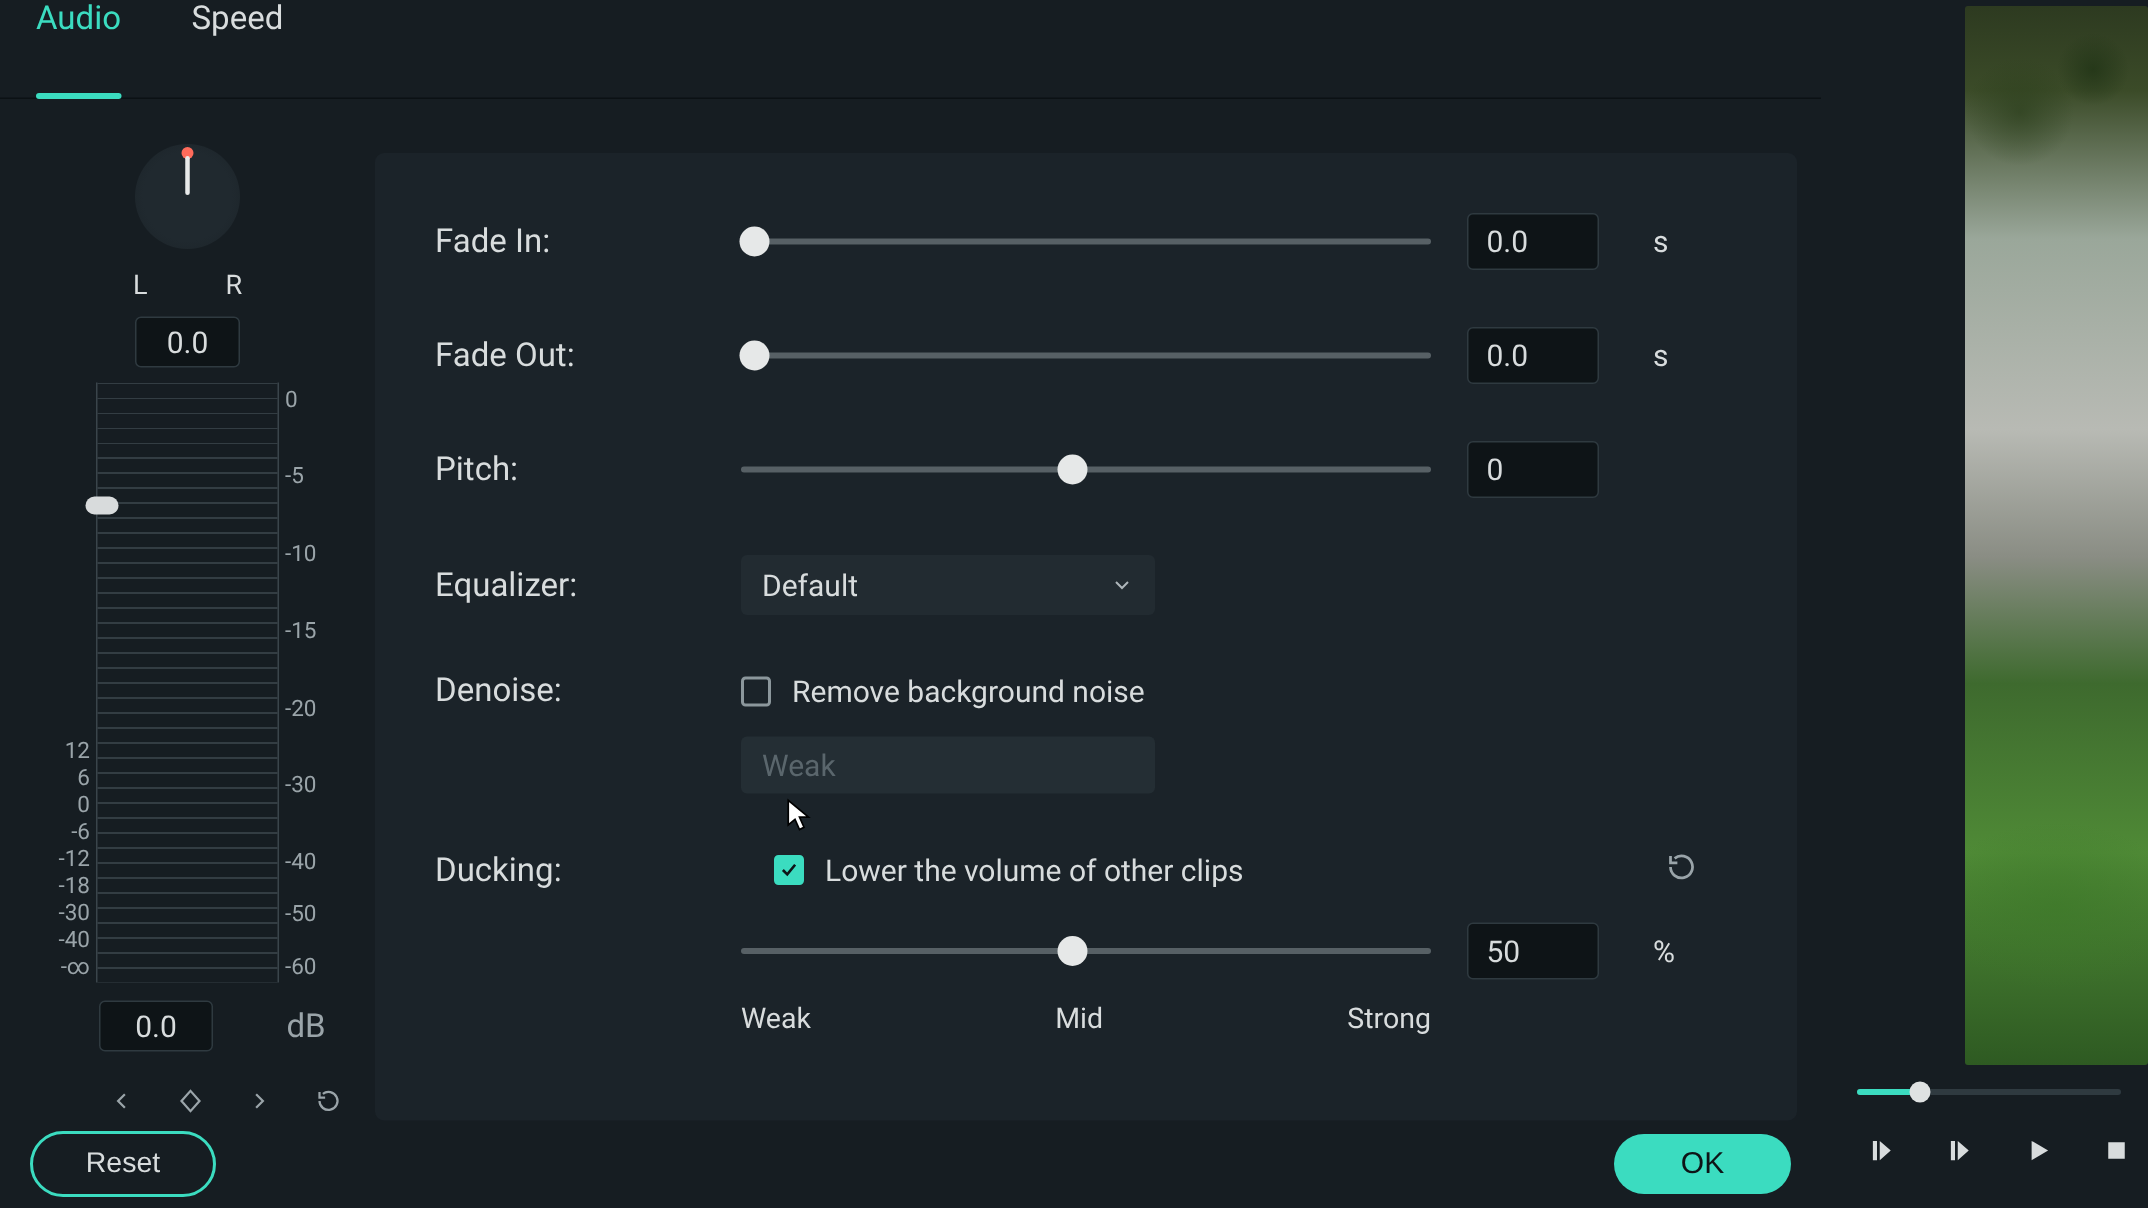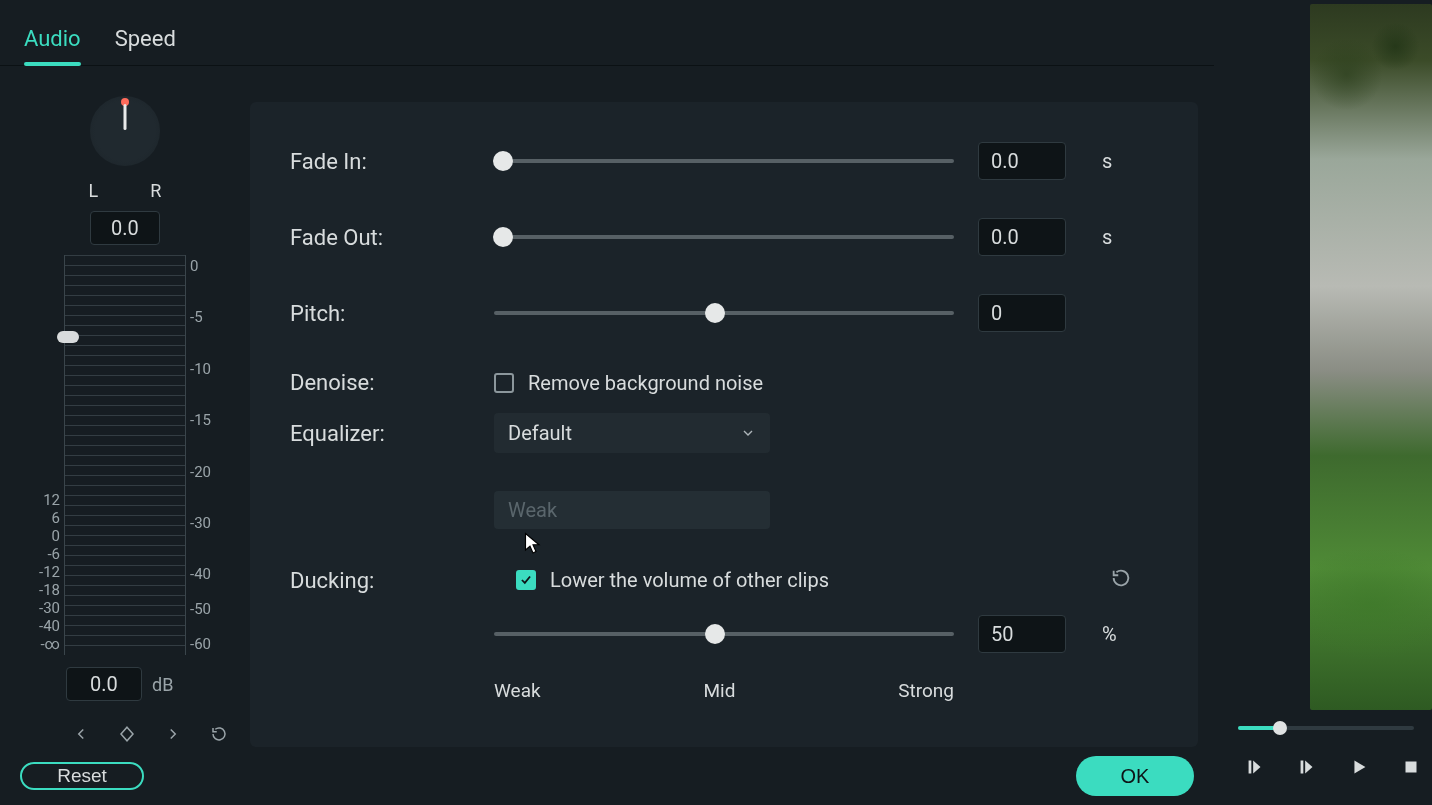--- a/index.html
+++ b/index.html
@@ -18,23 +18,23 @@
     width: 1432px; height: 805px;
     background: var(--bg);
     font-family: -apple-system, BlinkMacSystemFont, "Segoe UI", Roboto, Helvetica, Arial, sans-serif;
     color: var(--text);
     overflow: hidden;
   }
   .root { position: relative; width: 1432px; height: 805px; }
   
   .tabs {
     height: 66px;
-    display: flex; align-items: flex-end;
+    display: flex; 
     padding: 0 24px;
-    gap: 34px;
+    gap: 47px;
     border-bottom: 1px solid #0b1114;
     background: var(--bg);
     width: 1214px;
   }
   .tab {
     font-size: 22px;
     padding-bottom: 14px;
     color: var(--text);
     cursor: pointer;
     position: relative;
@@ -112,21 +112,21 @@
     display: flex; align-items: center; gap: 10px;
     margin-top: 12px;
     margin-left: 42px;
   }
   .db-value {
     background: var(--input-bg); border: 1px solid var(--border);
     width: 76px; height: 34px; border-radius: 4px;
     display:flex; align-items:center; justify-content:center;
     font-size: 20px;
   }
-  .db-unit { font-size: 18px; color: var(--muted); }
+  .db-unit { font-size: 22px; color: var(--muted); margin-left: 39px; }
   .meter-icons {
     display: flex; gap: 28px; margin-top: 24px; margin-left: 48px;
     color: var(--muted); font-size: 16px;
   }
   .icon-svg { width: 18px; height: 18px; }
   
   .settings {
     flex: 1;
     margin: 36px 16px 0 0;
     background: var(--panel);
@@ -189,21 +189,21 @@
   .reset-ducking-icon { width: 22px; height: 22px; color: var(--muted); }
   
   .footer {
     position: absolute; bottom: 0; left: 0; width: 1214px;
     height: 58px; display: flex; align-items: center; justify-content: space-between;
     padding: 0 20px;
   }
   .btn-reset {
     border: 2px solid var(--accent); color: var(--text);
     background: transparent; border-radius: 22px;
-    height: 28px; width: 124px; font-size: 19px;
+    height: 44px; width: 124px; font-size: 19px;
   }
   .btn-ok {
     background: var(--accent); color: #0e1417;
     border: none; border-radius: 22px;
     height: 40px; width: 118px; font-size: 20px; font-weight: 500;
   }
   
   .preview {
     position: absolute; top: 4px; right: 0; width: 122px; height: 706px;
     background:
@@ -352,38 +352,38 @@
 
       <div class="row">
         <div class="row-label">Pitch:</div>
         <div class="slider-track">
           <div class="slider-thumb mid"></div>
         </div>
         <div class="num-input">0</div>
         <div></div>
       </div>
 
-      <div class="row" style="margin-bottom: 18px;">
-        <div class="row-label">Denoise:</div>
-        <div class="checkbox-row">
-          <span class="checkbox"></span>
-          <span class="check-label">Remove background noise</span>
-        </div>
-      </div>
-
       <div class="row">
         <div class="row-label">Equalizer:</div>
         <div class="select-box">
           <span>Default</span>
           <svg class="chev-icon" viewBox="0 0 24 24" fill="none" stroke="#aeb6ba" stroke-width="2">
               <path d="M6 9l6 6 6-6"></path>
             </svg>
         </div>
         <div></div>
           <div></div>
+      </div>
+
+      <div class="row" style="margin-bottom: 18px;">
+        <div class="row-label">Denoise:</div>
+        <div class="checkbox-row">
+          <span class="checkbox"></span>
+          <span class="check-label">Remove background noise</span>
+        </div>
       </div>
       <div class="row" style="margin-bottom: 38px;">
         <div></div>
         <div class="disabled-select">Weak</div>
         <div></div>
           <div></div>
       </div>
 
       <div class="row" style="margin-bottom: 22px;">
         <div class="row-label">Ducking:</div>
@@ -394,21 +394,21 @@
               </svg>
           </span>
           <span class="check-label">Lower the volume of other clips</span>
         </div>
         <div class="reset-icon-wrap" style="grid-column:4; justify-self:end;">
           <svg class="reset-ducking-icon" viewBox="0 0 24 24" fill="none" stroke="currentColor" stroke-width="2">
               <path d="M4 12a8 8 0 1 0 3-6.3M4 4v5h5"></path>
             </svg>
         </div>
       </div>
-      <div class="row" style="margin-bottom:16px;">
+      <div class="row" style="margin-bottom:4px;">
         <div></div>
         <div class="slider-track">
           <div class="slider-thumb mid"></div>
         </div>
         <div class="num-input">50</div>
         <div class="unit-txt">%</div>
       </div>
       <div class="row" style="margin-bottom:0;">
         <div></div>
         <div class="duck-labels" style="grid-column:2;">

